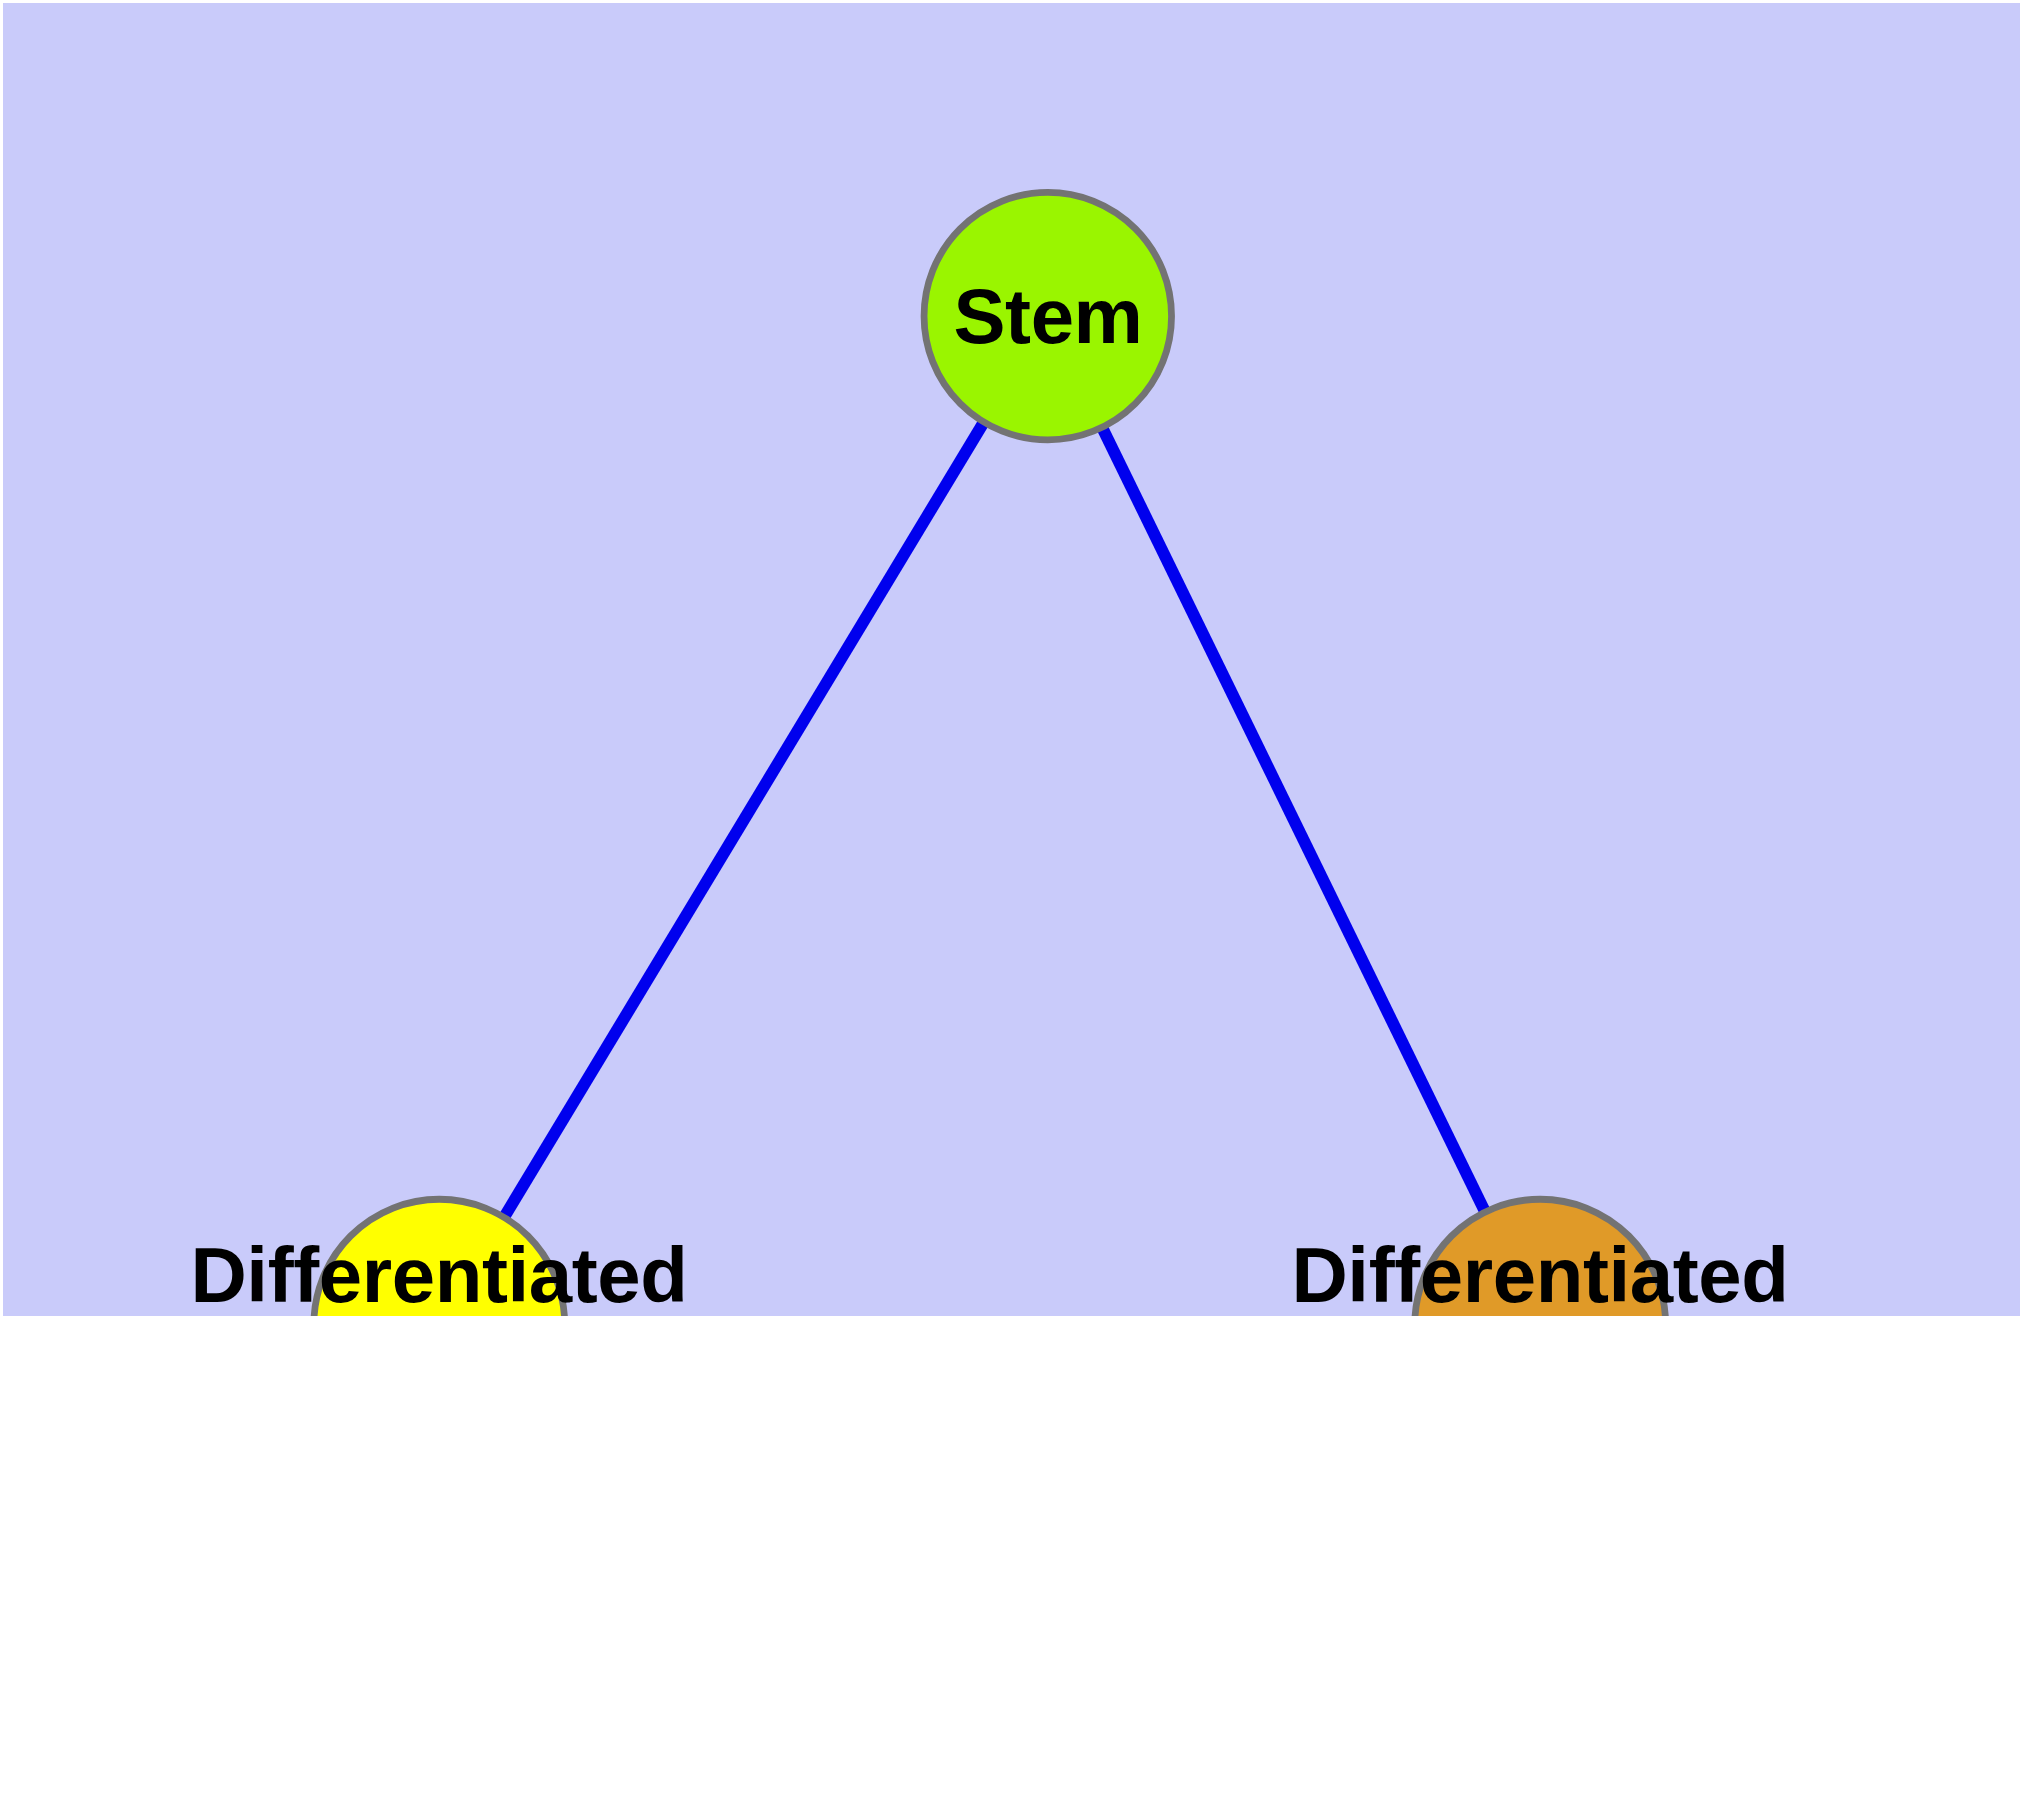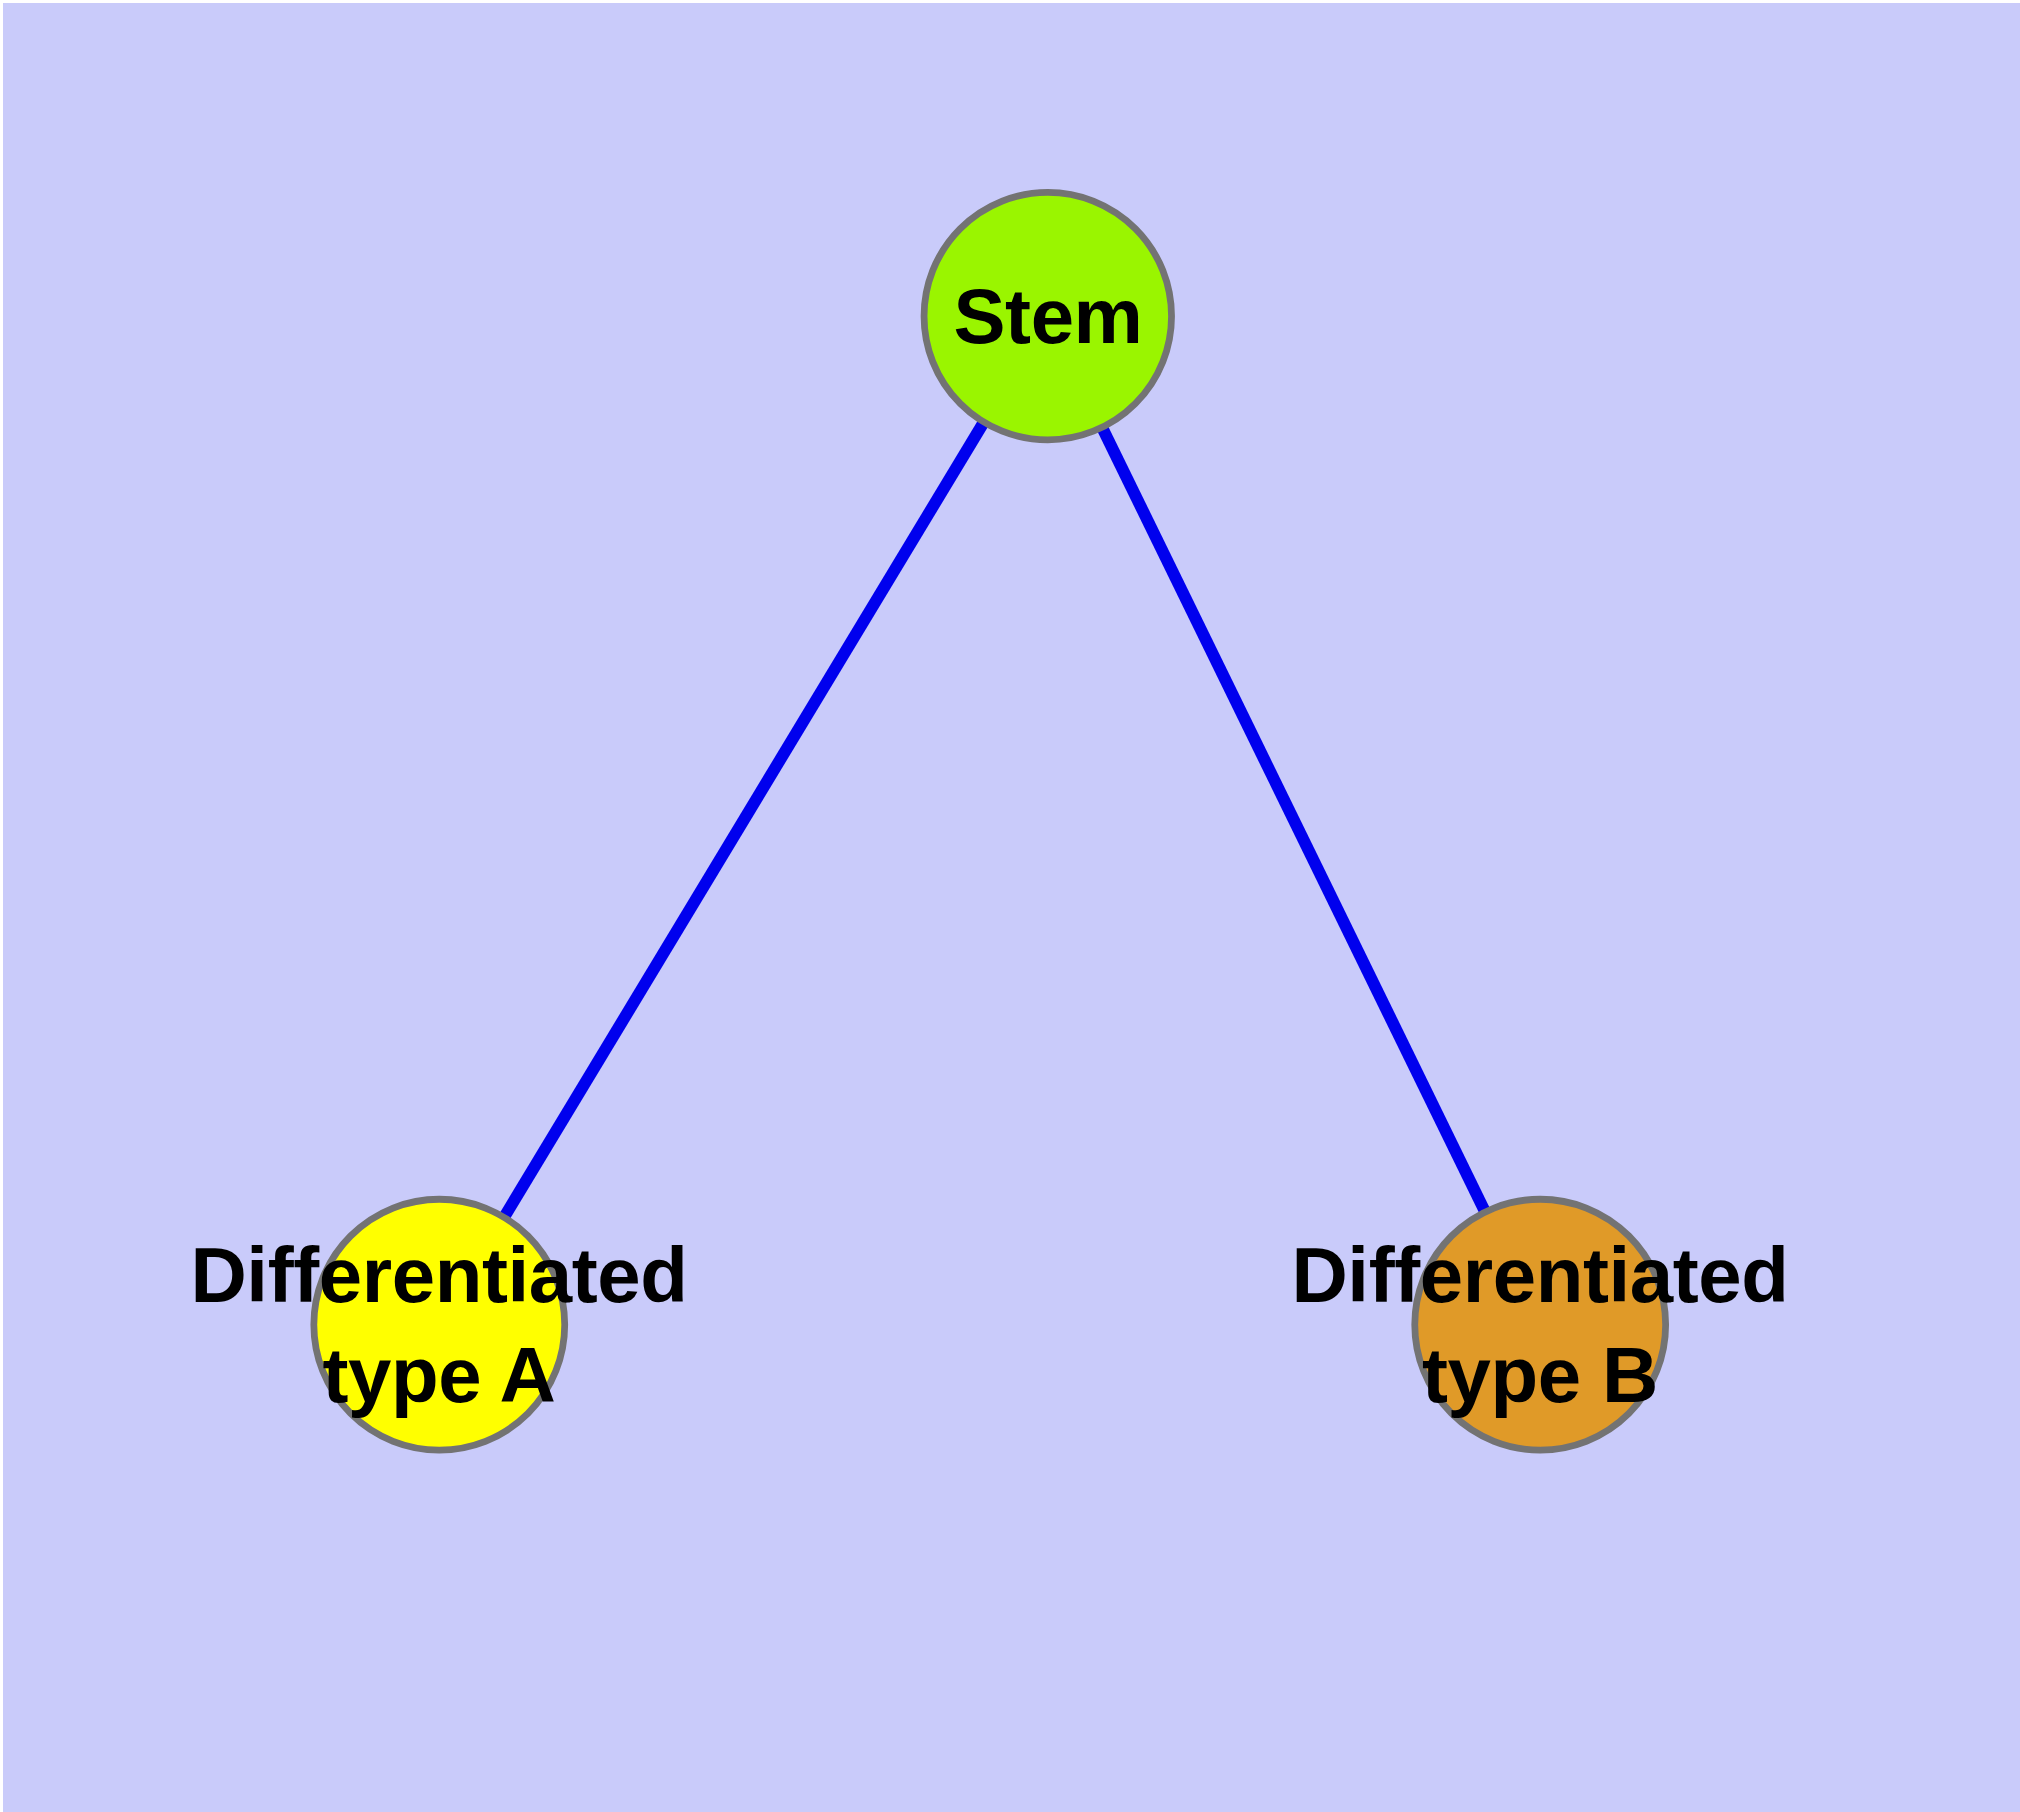--- a/index.html
+++ b/index.html
@@ -4,21 +4,21 @@
 <title>Cell Differentiation Graph</title>
 <style>
   html, body {
     margin: 0;
     padding: 0;
     background: #ffffff;
   }
   #canvas {
     position: relative;
     width: 2021px;
-    height: 1812px;
+    height: 1316px;
     background: #ffffff;
     overflow: hidden;
     font-family: "Liberation Sans", "DejaVu Sans", sans-serif;
   }
   #plot-area {
     position: absolute;
     left: 3.4px;
     top: 2.5px;
     width: 2017px;
     height: 1810px;

